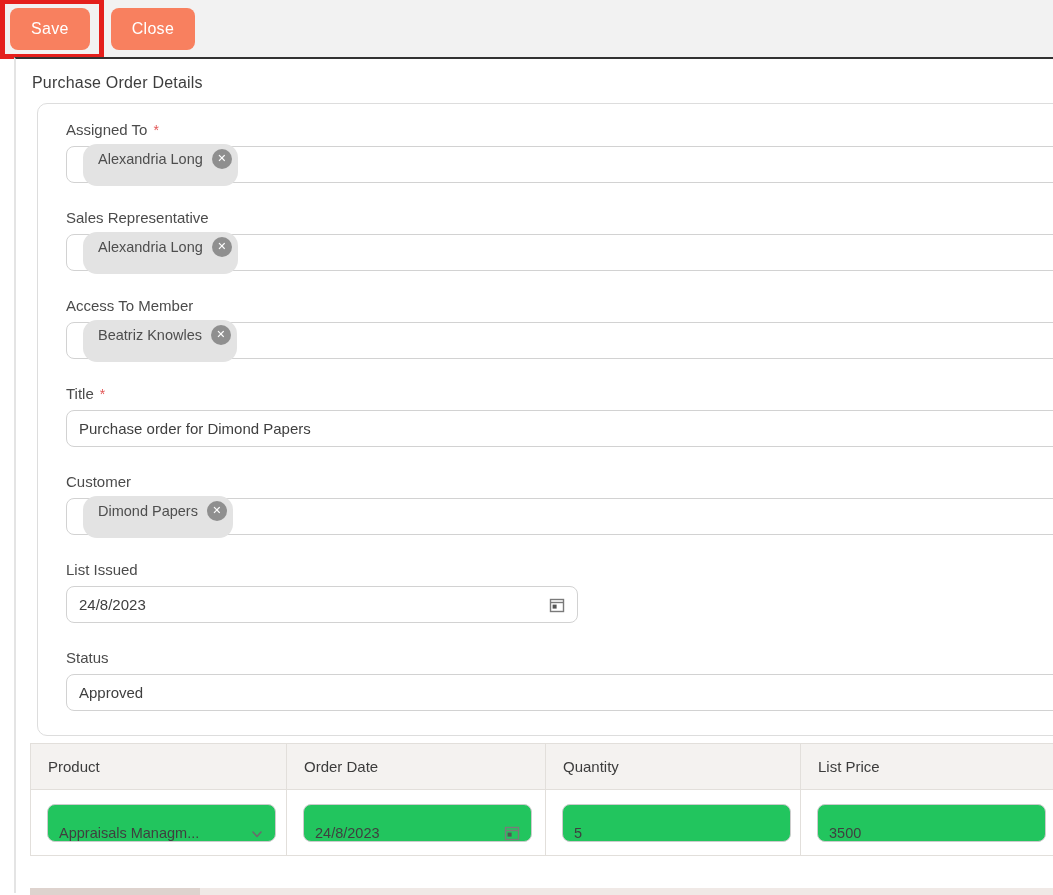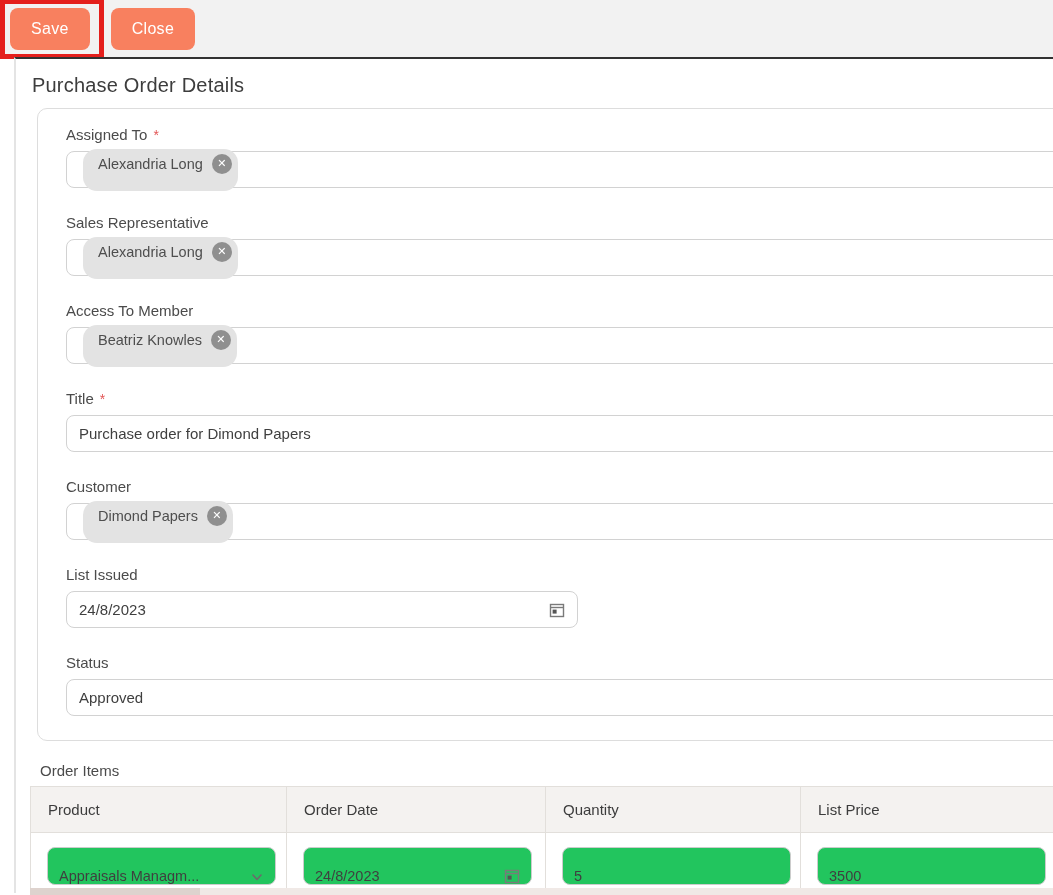--- a/index.html
+++ b/index.html
@@ -10,21 +10,21 @@
   .toolbar { height:57px; background:#f2f2f2; display:flex; align-items:center; position:relative; }
   .save-highlight { border:5px solid #e41f1c; padding:4px 9px 4px 5px; display:inline-block; }
   .btn { background:#f8805f; color:#fff; border:none; border-radius:8px;
          font-size:16px; padding:12px 21px; cursor:pointer; letter-spacing:.3px;
          font-family:"Liberation Sans", sans-serif; }
   .btn-close { margin-left:7px; }
 
   
   .panel { border-top:2px solid #323232; margin-left:14px; border-left:2px solid #e4e4e4;
            height:836px; position:relative; background:#fff; }
-  .page-title { font-size:20px; color:#3d3d3d; margin:15px 0 0 16px; font-weight:400; letter-spacing:.2px; }
+  .page-title { font-size:16px; color:#3d3d3d; margin:15px 0 0 16px; font-weight:400; letter-spacing:.2px; }
 
   
   .fields-box { margin:11px 0 0 21px; width:1062px; border:1px solid #ddd; border-radius:10px;
                 padding:16px 0 24px 28px; }
   .field { margin-top:25px; }
   .field:first-child { margin-top:0; }
   .field-label { font-size:15px; color:#4b4b4b; line-height:20px; }
   .asterisk { color:#e25555; margin-left:6px; font-size:14px; }
   .input-box { margin-top:6px; height:37px; border:1px solid #d2d2d2; border-radius:8px;
                display:flex; align-items:center; padding:0 12px; width:1005px;
@@ -137,21 +137,20 @@
 
     <div class="field">
       <span class="field-label">Status</span>
       <div class="input-box">
         <input class="text-input" type="text" value="Approved" style="">
       </div>
     </div>
 
   </div>
 
-  <div class="order-items-label">Order Items</div>
 
   <table class="order-items">
     <colgroup>
         <col style="width:256px">
         <col style="width:259px">
         <col style="width:255px">
         <col style="width:342px">
       </colgroup>
     <thead>
       <tr>

